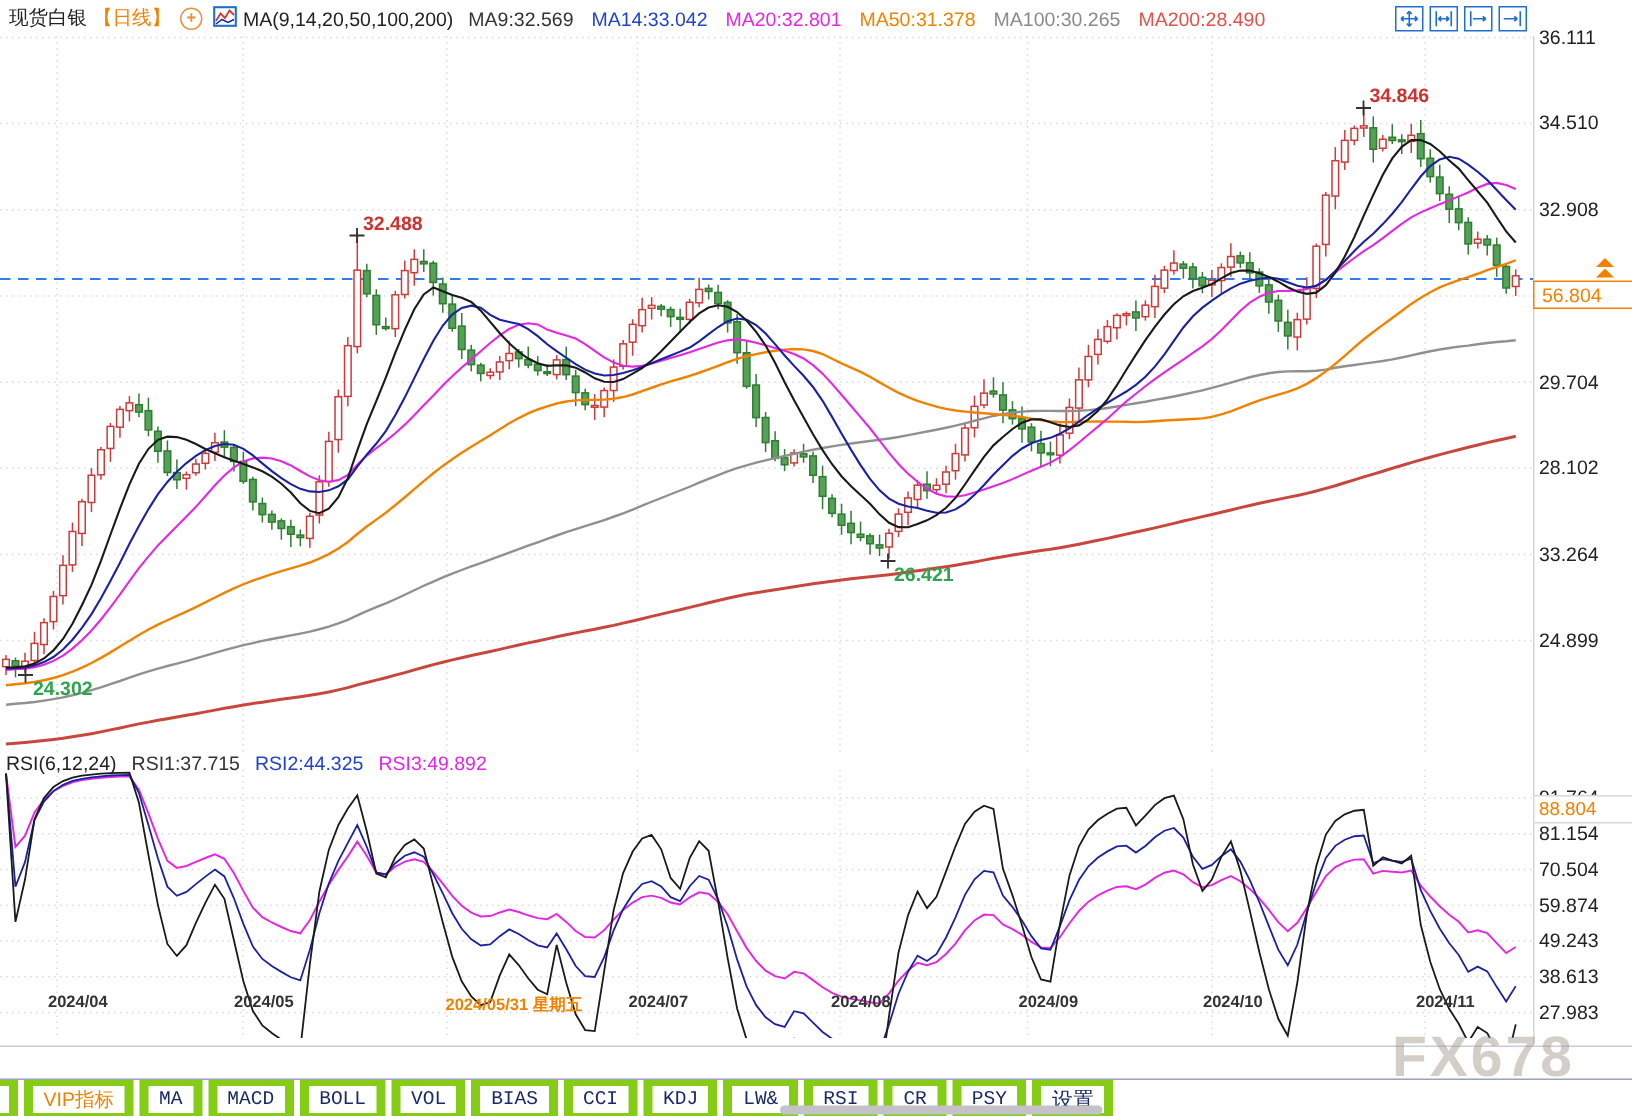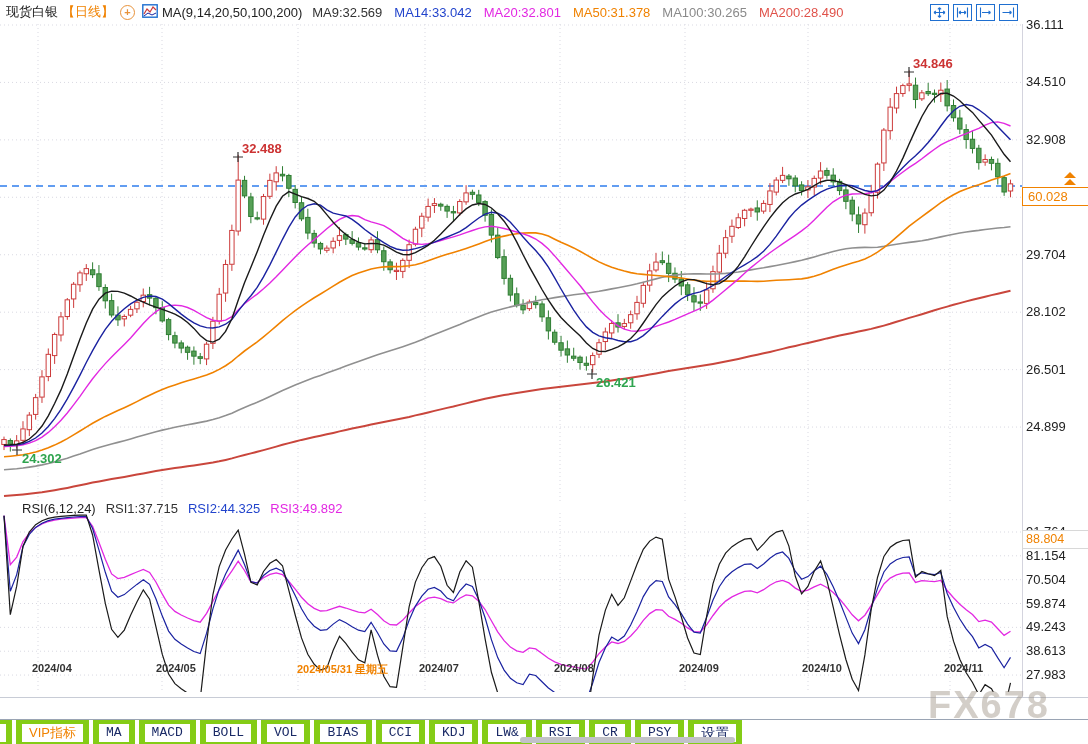--- a/index.html
+++ b/index.html
@@ -22,21 +22,21 @@
   .ylab{position:absolute;left:1026px;font-size:13px;color:#222;z-index:4;}
   .xlab{position:absolute;top:662px;font-size:11px;font-weight:bold;color:#333;z-index:4;text-align:center;}
   .xlab.hl{color:#f08200;}
   .rsi-hl-box{position:absolute;left:1022px;top:530px;width:64px;height:17px;background:#fff;
       border:1px solid #d8d8d8;color:#f08200;font-size:12.5px;line-height:17px;padding-left:3px;z-index:5;}
   .price-tag{position:absolute;left:1022px;top:187px;width:60px;height:17px;background:#fff;
       border:1.5px solid #f08200;color:#f08200;font-size:13px;line-height:17px;padding-left:5px;z-index:6;}
   .price-arrow{position:absolute;left:1062px;top:172px;z-index:6;}
   
   .rsi-hdr{position:absolute;left:4px;top:501px;height:16px;font-size:13px;display:flex;
-      white-space:nowrap;z-index:5;background:transparent;margin-left:18px;}
+      white-space:nowrap;z-index:5;background:transparent;}
   .rsi-hdr span{margin-right:10px;}
   
   .vsep{position:absolute;left:1022px;top:24px;width:1px;height:673px;background:#d4d4de;}
   .hline{position:absolute;left:0;width:1088px;height:1px;background:#c8ccd6;}
   
   .toolbar{position:absolute;left:0;top:719px;width:1088px;height:25px;border-top:1px solid #9aa4b4;
       background:#fff;display:flex;align-items:center;overflow:hidden;z-index:7;}
   .tab{border:6px solid #84cc16;background:#fff;color:#1a2a66;font-family:"Liberation Mono",monospace;
       font-size:13px;padding:1px 7px;margin-left:4px;line-height:16px;cursor:default;white-space:nowrap;}
   .tab:first-child{margin-left:-40px;font-family:"Liberation Sans",sans-serif;}
@@ -481,21 +481,21 @@
     <span>RSI(6,12,24)</span>
     <span id="rsi-values"><span style="color: rgb(51, 51, 51);">RSI1:37.715</span><span style="color: rgb(34, 68, 204);">RSI2:44.325</span><span style="color: rgb(226, 40, 226);">RSI3:49.892</span></span>
   </div>
 
   <div id="price-axis">
       <span class="ylab" style="top: 17px;">36.111</span>
       <span class="ylab" style="top: 74.4119px;">34.510</span>
       <span class="ylab" style="top: 131.86px;">32.908</span>
       <span class="ylab" style="top: 246.755px;">29.704</span>
       <span class="ylab" style="top: 304.203px;">28.102</span>
-      <span class="ylab" style="top: 361.615px;">26.501</span>
+      <span class="ylab" style="top: 361.615px;">33.264</span>
       <span class="ylab" style="top: 419.062px;">24.899</span>
     </div>
   <div id="rsi-axis">
       <span class="ylab" style="top: 524px;">91.764</span>
       <span class="ylab" style="top: 547.798px;">81.154</span>
       <span class="ylab" style="top: 571.686px;">70.504</span>
       <span class="ylab" style="top: 595.529px;">59.874</span>
       <span class="ylab" style="top: 619.375px;">49.243</span>
       <span class="ylab" style="top: 643.218px;">38.613</span>
       <span class="ylab" style="top: 667.061px;">27.983</span>
@@ -506,21 +506,21 @@
       <span class="xlab hl" style="left: 297px;">2024/05/31 星期五</span>
       <span class="xlab" style="left: 419px;">2024/07</span>
       <span class="xlab" style="left: 554px;">2024/08</span>
       <span class="xlab" style="left: 679px;">2024/09</span>
       <span class="xlab" style="left: 802px;">2024/10</span>
       <span class="xlab" style="left: 944px;">2024/11</span>
     </div>
 
   <div class="rsi-hl-box">88.804</div>
 
-  <div class="price-tag">60.028</div>
+  <div class="price-tag">56.804</div>
   <div class="price-arrow">
     <svg width="16" height="14" viewBox="0 0 16 14">
       <polygon points="8,0 2,6 14,6" fill="#f08200"></polygon>
       <polygon points="8,7 2,13 14,13" fill="#f08200"></polygon>
     </svg>
   </div>
 
   <div class="vsep"></div>
   <div class="hline" style="top:697px;"></div>
 

